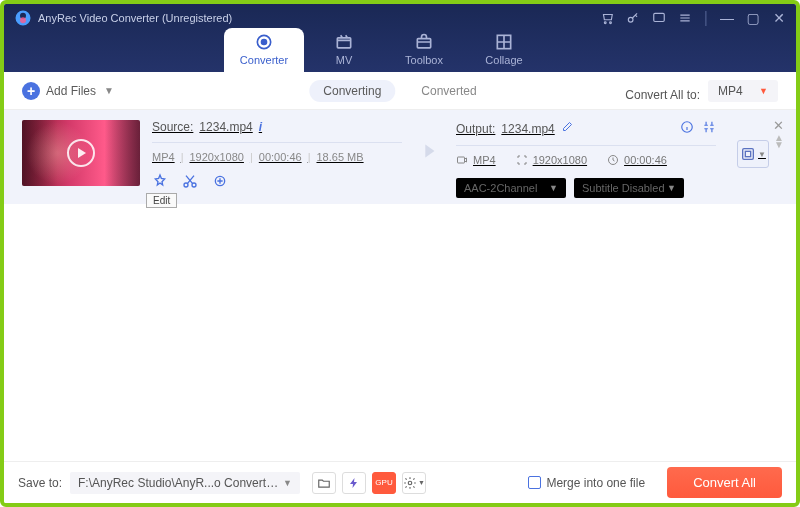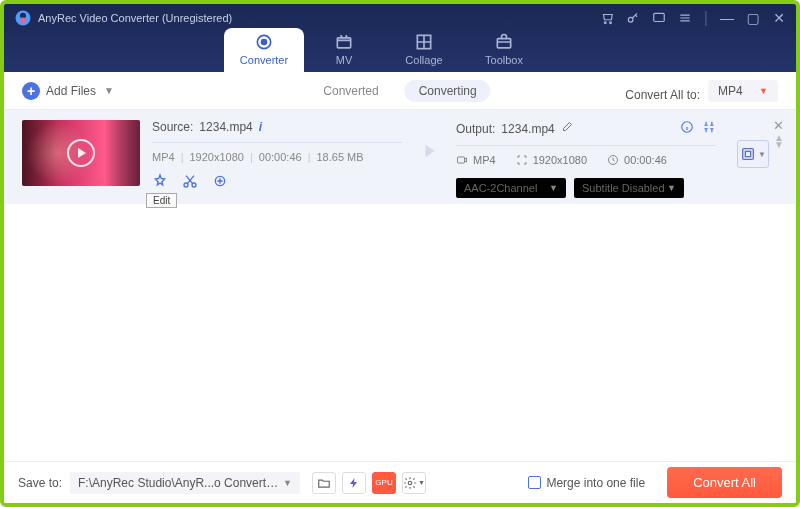--- a/index.html
+++ b/index.html
@@ -29,21 +29,21 @@
 
 .seg-tabs { margin-left: auto; margin-right: auto; position: absolute; left: 50%; transform: translateX(-50%); display: flex; gap: 12px; font-size: 12px; color: #888; }
 .seg-tab { padding: 4px 14px; border-radius: 12px; cursor: pointer; }
 .seg-tab.active { background: #eef1fb; color: #5a5a5a; }
 
 .convert-all-to { margin-left: auto; display: flex; align-items: flex-end; gap: 8px; font-size: 12px; color: #555; }
 .fmt-select { background: #f4f4f8; padding: 4px 10px; min-width: 70px; display: flex; align-items: center; justify-content: space-between; border-radius: 3px; cursor: pointer; }
 .fmt-select .caret { color: #ff5a3d; font-size: 9px; }
 
 
-.file-area { background: #f1f3fb; flex: 0 0 auto; }
+.file-area { background: #f1f3fb; flex: 0 0 auto; text-decoration: underline; }
 .file-row { display: flex; padding: 10px 18px 6px; gap: 12px; align-items: flex-start; position: relative; }
 .thumb { width: 118px; height: 66px; background: linear-gradient(90deg,#7a1a2a 0%, #d43a6a 40%, #ff5a8a 70%, #8a2a4a 100%); border-radius: 2px; position: relative; overflow: hidden; }
 .thumb::before { content:""; position:absolute; inset:0; background: radial-gradient(circle at 30% 50%, rgba(255,200,180,.35), transparent 35%), linear-gradient(90deg, rgba(20,10,30,.4), transparent 30%, transparent 70%, rgba(30,10,20,.3)); }
 .play-overlay { position: absolute; top: 50%; left: 50%; transform: translate(-50%,-50%); width: 28px; height: 28px; border: 2px solid rgba(255,255,255,.85); border-radius: 50%; display: flex; align-items: center; justify-content: center; }
 .play-overlay::after { content:""; border-left: 8px solid rgba(255,255,255,.9); border-top: 5px solid transparent; border-bottom: 5px solid transparent; margin-left: 2px; }
 
 .col { flex: 1; display: flex; flex-direction: column; gap: 8px; font-size: 11px; color: #666; }
 .col-left { max-width: 250px; }
 .col-header { display: flex; align-items: center; gap: 6px; font-size: 12px; color: #555; }
 .info-dot { color: #4a72e0; font-weight: bold; font-style: italic; }
@@ -150,44 +150,44 @@
       </div>
       <div class="tab">
         <svg viewBox="0 0 24 24" fill="none" stroke="currentColor" stroke-width="2">
             <rect x="4" y="7" width="16" height="12" rx="1"></rect>
             <path d="M4 10h16M8 4l2 3M14 4l2 3"></path>
           </svg>
         <span>MV</span>
       </div>
       <div class="tab">
         <svg viewBox="0 0 24 24" fill="none" stroke="currentColor" stroke-width="2">
+            <rect x="4" y="8" width="16" height="11" rx="1"></rect>
+            <path d="M9 8V6a3 3 0 016 0v2M4 12h16"></path>
+          </svg>
+        <span>Toolbox</span>
+      </div>
+      <div class="tab">
+        <svg viewBox="0 0 24 24" fill="none" stroke="currentColor" stroke-width="2">
             <rect x="4" y="4" width="16" height="16"></rect>
             <path d="M12 4v16M4 12h16"></path>
           </svg>
         <span>Collage</span>
-      </div>
-      <div class="tab">
-        <svg viewBox="0 0 24 24" fill="none" stroke="currentColor" stroke-width="2">
-            <rect x="4" y="8" width="16" height="11" rx="1"></rect>
-            <path d="M9 8V6a3 3 0 016 0v2M4 12h16"></path>
-          </svg>
-        <span>Toolbox</span>
       </div>
     </div>
   </div>
 
   <div class="toolbar">
     <div class="add-files">
       <span class="plus-circle">+</span>
       <span>Add Files</span>
       <span class="chevron-down">▼</span>
     </div>
     <div class="seg-tabs">
+      <div class="seg-tab active">Converting</div>
       <div class="seg-tab">Converted</div>
-      <div class="seg-tab active">Converting</div>
     </div>
     <div class="convert-all-to">
       <span>Convert All to:</span>
       <div class="fmt-select">
         <span>MP4</span>
         <span class="caret">▼</span>
       </div>
     </div>
   </div>
 

